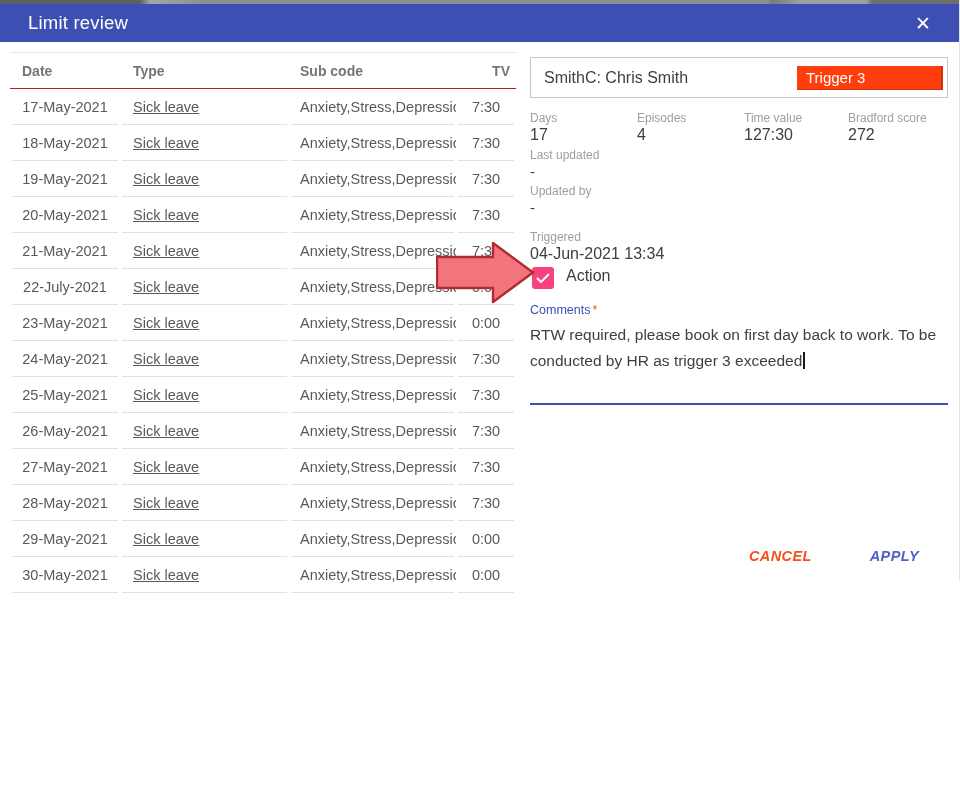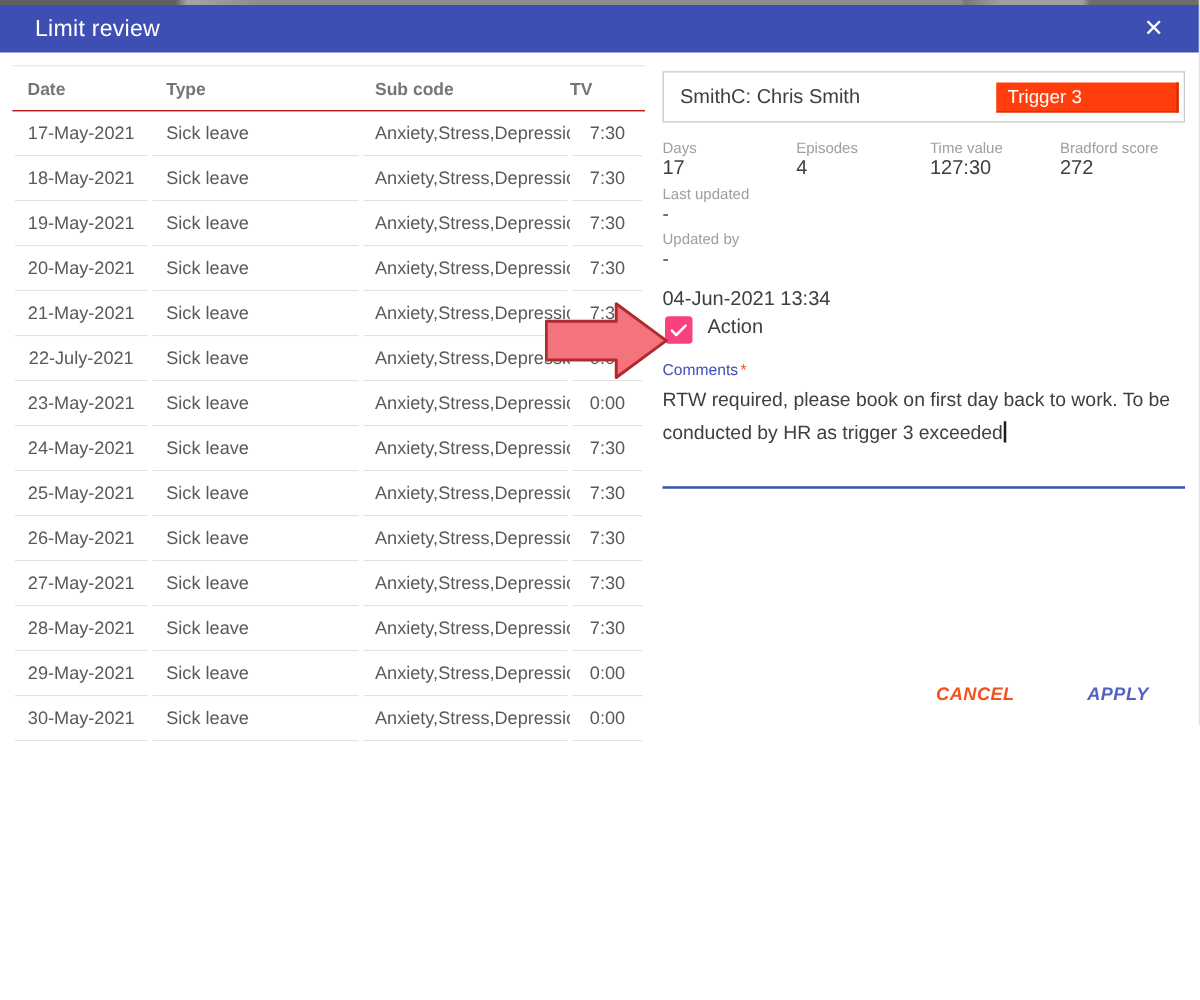--- a/index.html
+++ b/index.html
@@ -15,25 +15,25 @@
   .titlebar .title { font-size:18.5px; letter-spacing:.2px; }
   .titlebar .close { margin-left:auto; font-size:19px; line-height:1; cursor:pointer; padding:2px 4px; }
 
   
   .table-area { position:absolute; top:52px; left:10px; width:506px; }
   table { width:506px; border-collapse:collapse; table-layout:fixed; border-top:1px solid #e8e8e8; }
   col.c-date{width:110px;} col.c-type{width:169px;} col.c-sub{width:167px;} col.c-tv{width:60px;}
   th { height:36px; font-size:14px; font-weight:600; color:#757575; text-align:left;
        border-bottom:1px solid #b91c1c; white-space:nowrap; }
   th.h-date{ padding-left:12px; } th.h-type{ padding-left:13px; } th.h-sub{ padding-left:11px; }
-  th.h-tv{ text-align:left; padding-right:6px; }
+  th.h-tv{ text-align:right; padding-right:6px; }
   td { height:36px; font-size:14.5px; color:#565a5e; position:relative; white-space:nowrap; overflow:hidden; }
   td::after { content:""; position:absolute; left:2px; right:2px; bottom:0; height:1px; background:#e1e1e1; }
   td.d-date{ text-align:center; }
-  td.d-type{ padding-left:13px; }
+  td.d-type{ padding-left:13px;text-decoration:underline; }
   td.d-sub{ padding-left:11px; }
   td.d-tv{ text-align:center; }
 
   
   .right-panel { position:absolute; left:530px; top:57px; width:418px; }
   .employee-box { height:41px; border:1px solid #c6c6c6; display:flex; align-items:center; padding-left:13px; background:#fff; }
   .employee-name { font-size:16px; color:#3c4043; }
   .trigger-badge { margin-left:auto; margin-right:4px; width:146px; height:24px;
     background:var(--badge-bg,#ff3d0d); border-right:2px solid #cf3208; border-bottom:1px solid #cf3208;
     color:#fff; font-size:15px; display:flex; align-items:center; padding-left:9px; }
@@ -217,20 +217,21 @@
       <div class="lbl">Last updated</div>
       <div class="val">-</div>
     </div>
 
     <div class="field-block">
       <div class="lbl">Updated by</div>
       <div class="val">-</div>
     </div>
 
     <div class="field-block triggered">
+      <div class="lbl">Triggered</div>
       <div class="val">04-Jun-2021 13:34</div>
     </div>
 
     <div class="action-row">
       <span class="checkbox">
         <svg width="14" height="11" viewBox="0 0 14 11">
           <polyline points="1.5,5.5 5,9 12.5,1.5" fill="none" stroke="#ffffff" stroke-width="2" stroke-linecap="round" stroke-linejoin="round"></polyline>
         </svg>
       </span>
       <span class="action-label">Action</span>

